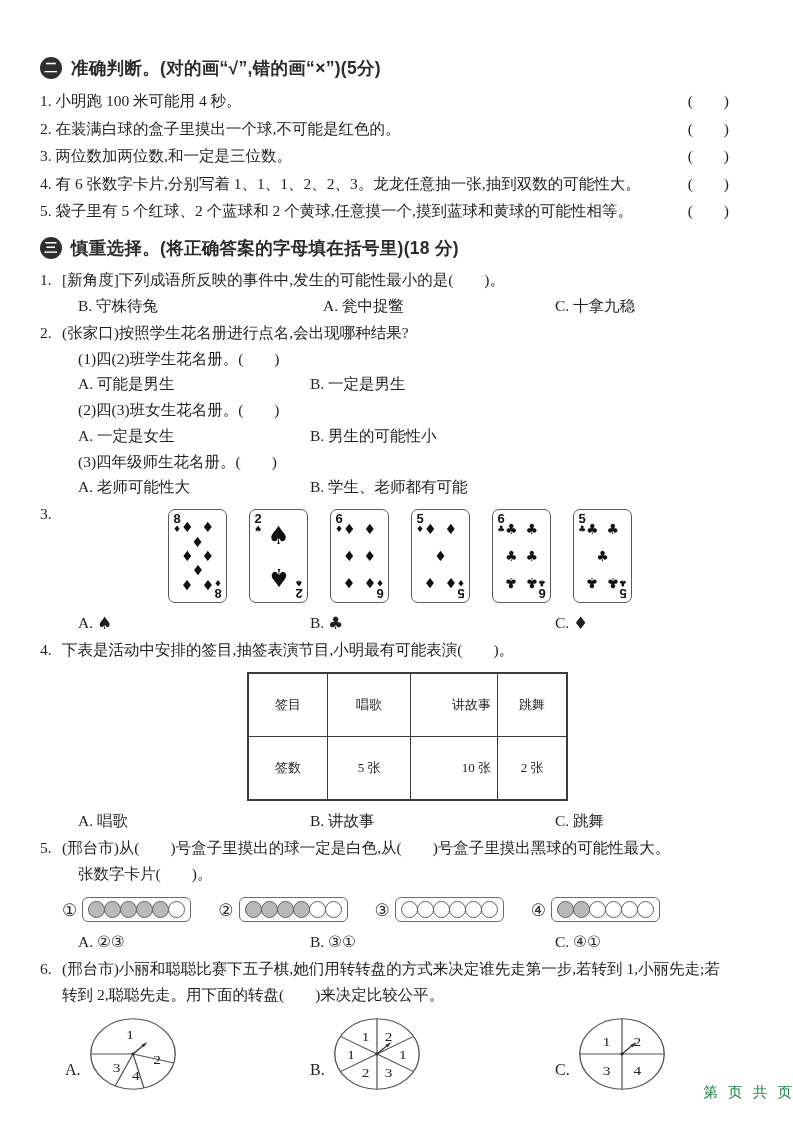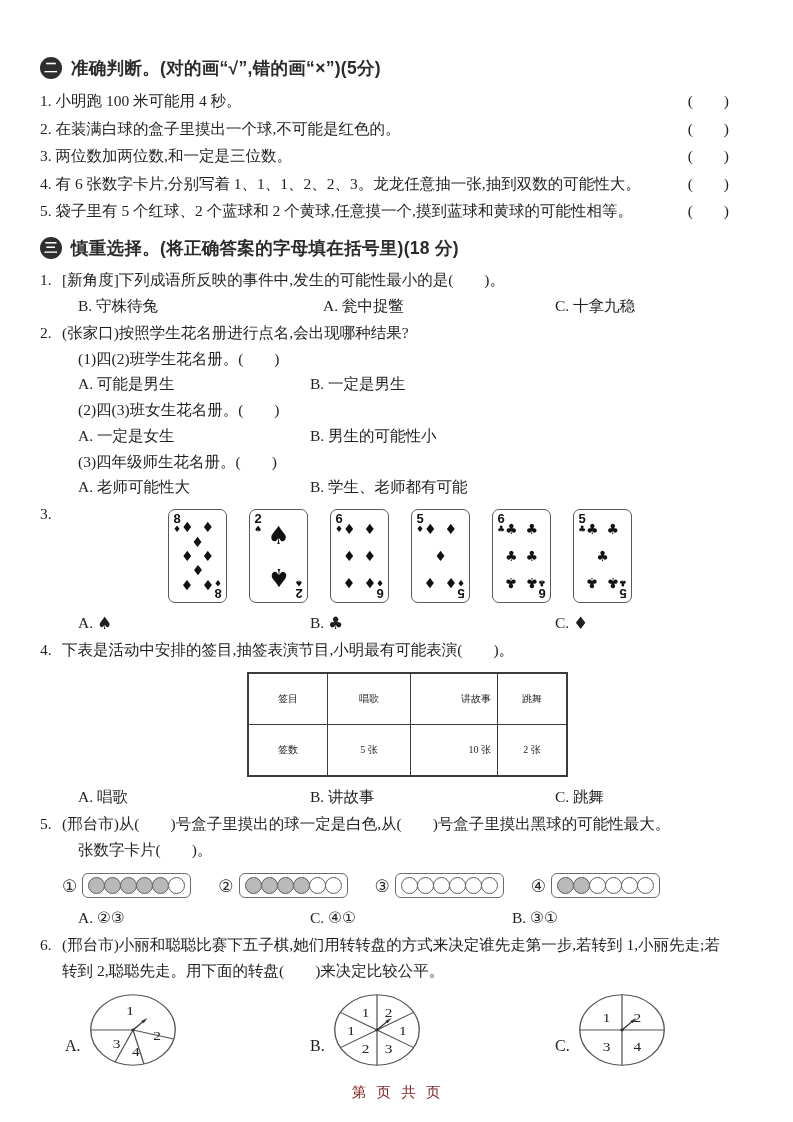--- a/index.html
+++ b/index.html
@@ -53,22 +53,22 @@
   .ix .s{display:block;font-family:"DejaVu Sans",sans-serif;font-size:9px;margin-top:0px;}
   .ix.ix2{top:auto;left:auto;bottom:2px;right:4px;transform:rotate(180deg);}
   .pip{position:absolute;font-family:"DejaVu Sans",sans-serif;font-size:14px;color:#111;
        transform:translate(-50%,-50%);line-height:1;}
   .pip.rot{transform:translate(-50%,-50%) rotate(180deg);}
   .pip.big{font-size:25px;}
 
   
   .sign-table{border-collapse:collapse;margin:9px 0 7px 185px;}
   .sign-table td{
-    border:1px solid #3c3c3c;text-align:center;font-size:10px;
-    height:30px;padding:10px 6px;
+    border:1px solid #3c3c3c;text-align:center;font-size:13px;
+    height:30px;padding:16px 6px;
   }
   .sign-table{border:2px solid #3c3c3c;}
   .sign-table td.w0{width:66px;} .sign-table td.w1{width:70px;}
   .sign-table td.w2{width:74px;text-align:right;} .sign-table td.w3{width:56px;}
 
   
   .boxes-row{display:flex;align-items:center;gap:27px;margin:10px 0 6px 0;}
   .box-group{display:flex;align-items:center;gap:5px;}
   .cnum{font-family:"DejaVu Sans",sans-serif;font-size:17px;color:#2c2c2c;}
   .ball-box{display:flex;align-items:center;border:1.2px solid #6b6b6b;border-radius:6px;padding:3px 5px;background:#fff;}
@@ -81,22 +81,22 @@
   .spin-row{display:flex;align-items:flex-start;padding-left:3px;margin-top:6px;}
   .spin-group{display:flex;align-items:center;}
   .spin-group.c0{width:245px;flex:0 0 245px;}
   .spin-group.c1{width:245px;flex:0 0 245px;}
   .spin-group.c2{flex:1;}
   .spin-label{font-size:16px;margin-right:4px;position:relative;top:16px;}
   .spinner{display:block;}
 
   
   .footer{
-    position:absolute;left:0;right:0;bottom:20px;text-align:center;
-    font-size:14.5px;color:#7f1d1d;white-space:pre;letter-spacing:1px;
+    position:absolute;left:0;right:0;bottom:20px;text-align:right;
+    font-size:14.5px;color:#15803d;white-space:pre;letter-spacing:1px;
   }
 </style>
 </head>
 <body>
 
 <div class="page">
 
   <div class="sec-header">
     <span class="sec-icon">二</span>
     <span class="sec-title">准确判断。(对的画“√”,错的画“×”)(5分)</span>
@@ -347,22 +347,22 @@
               <span class="ball g"></span>
               <span class="ball w"></span>
               <span class="ball w"></span>
               <span class="ball w"></span>
               <span class="ball w"></span>
             </div>
           </div>
         </div>
       <div class="optrow">
           <span class="opt c0">A. ②③</span>
+          <span class="opt c1">B. ③①</span>
           <span class="opt c2">C. ④①</span>
-          <span class="opt c1">B. ③①</span>
         </div>
     </div>
   </div>
 
   <div class="q">
     <span class="qnum">6.</span>
     <div class="qbody">
       <div class="qtext q6text">(邢台市)小丽和聪聪比赛下五子棋,她们用转转盘的方式来决定谁先走第一步,若转到 1,小丽先走;若转到 2,聪聪先走。用下面的转盘(　　)来决定比较公平。</div>
       <div class="spin-row" id="spin-row">
           <div class="spin-group c0">

